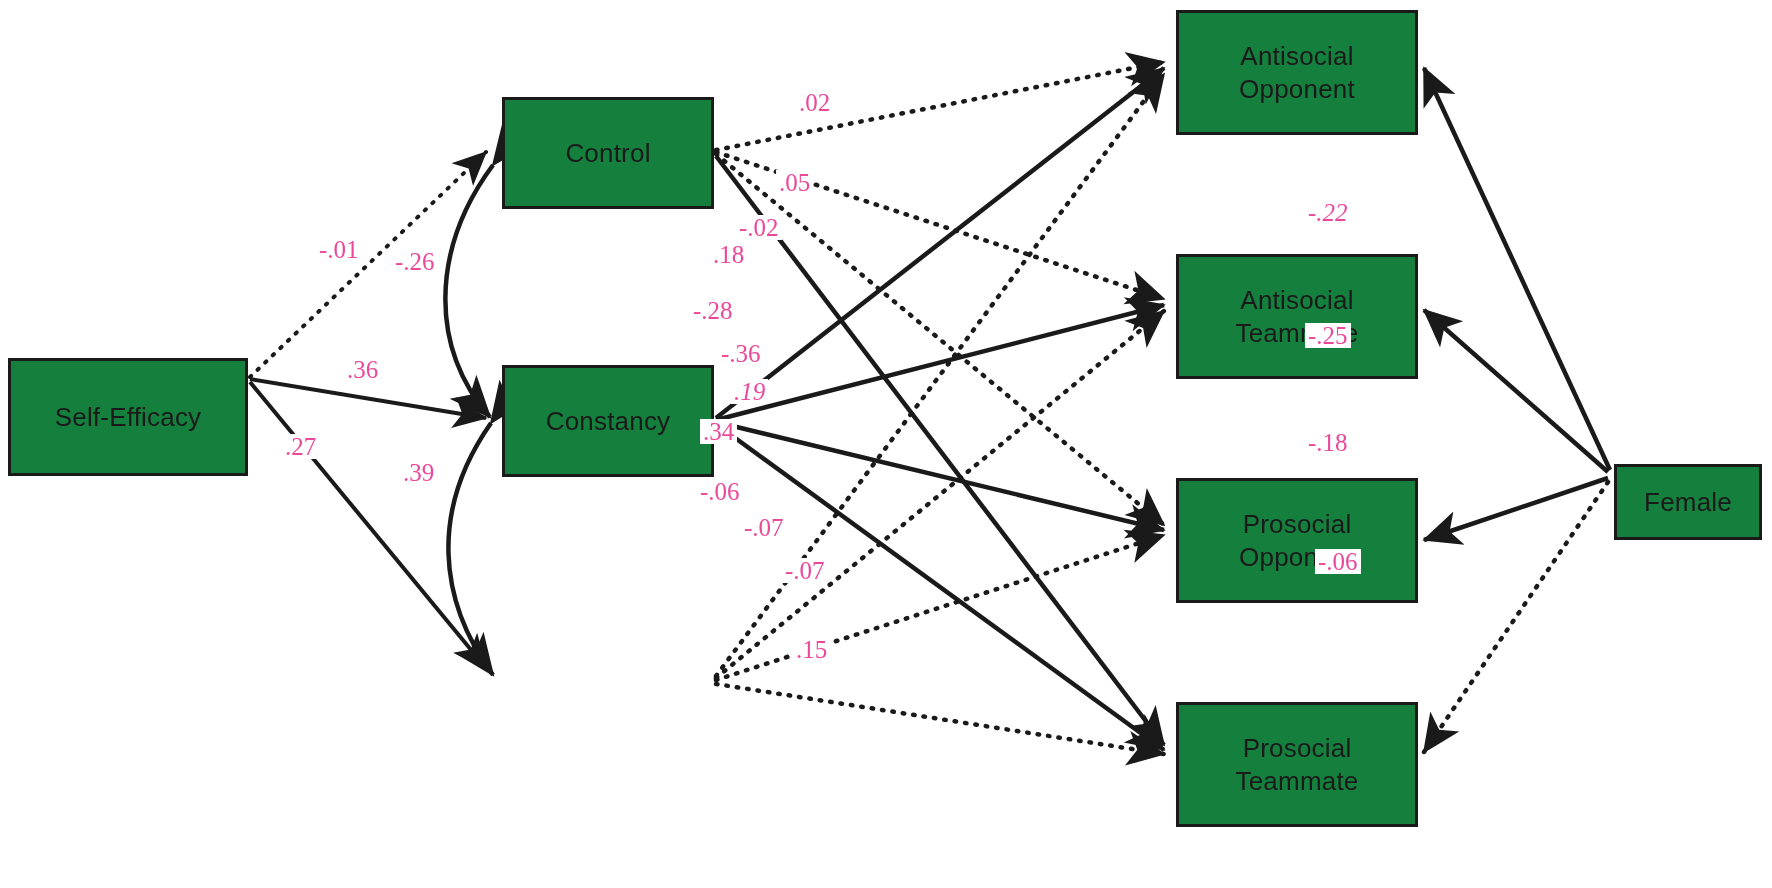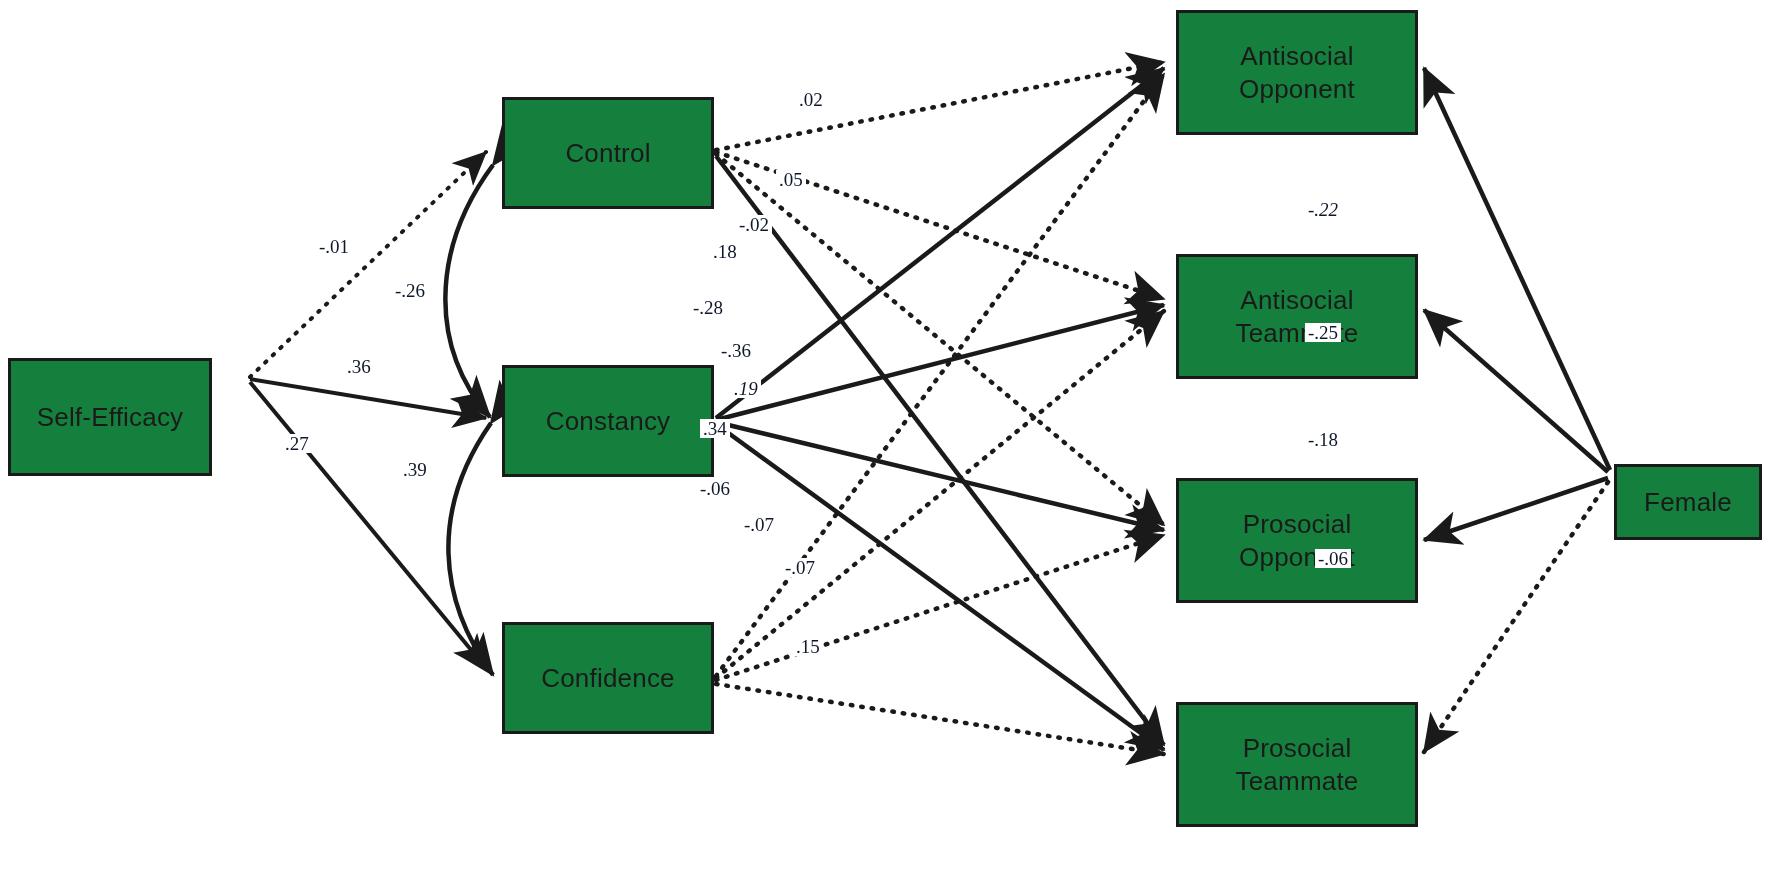--- a/index.html
+++ b/index.html
@@ -39,22 +39,22 @@
     font-family: "Liberation Sans", sans-serif;
     font-size: 26px;
     color: #1a1a1a;
     line-height: 1.25;
     letter-spacing: 0.2px;
     white-space: pre-line;
   }
   .edge-label {
     position: absolute;
     font-family: "Liberation Serif", serif;
-    font-size: 19px;
-    color: #0f172a;
+    font-size: 25px;
+    color: #ec4899;
     background: #ffffff;
     padding: 0 3px;
     white-space: nowrap;
     z-index: 8;
     line-height: 1;
   }
 </style>
 </head>
 <body>
 
@@ -111,35 +111,32 @@
     </g>
 
     <g>
       <path d="M 1610,470 L 1424,68" fill="none" stroke="#1a1a1a" stroke-width="4.5" marker-end="url(#arrowSolid)"></path>
       <path d="M 1608,472 L 1424,310" fill="none" stroke="#1a1a1a" stroke-width="4.5" marker-end="url(#arrowSolid)"></path>
       <path d="M 1608,478 L 1424,540" fill="none" stroke="#1a1a1a" stroke-width="4.5" marker-end="url(#arrowSolid)"></path>
       <path d="M 1608,482 L 1424,752" fill="none" stroke="#1a1a1a" stroke-width="4.5" stroke-linecap="round" stroke-dasharray="1.5 9" marker-end="url(#arrowDot)"></path>
     </g>
   </svg>
 
-  <div class="node-box" style="left:8px; top:358px; width:204px; height:118px;">
+  <div class="node-box" style="left:8px; top:358px; width:240px; height:118px;">
     <span class="node-label">Self-Efficacy</span>
   </div>
 
   <div class="node-box" style="left:502px; top:365px; width:212px; height:112px;">
     <span class="node-label">Constancy</span>
   </div>
 
   <div class="node-box" style="left:502px; top:97px; width:212px; height:112px;">
     <span class="node-label">Control</span>
   </div>
 
-  <div class="node-box" style="left:502px; top:622px; width:212px; height:112px;">
-    <span class="node-label">Confidence</span>
-  </div>
 
   <div class="node-box" style="left:1176px; top:10px; width:242px; height:125px;">
     <span class="node-label">Antisocial
 Opponent</span>
   </div>
 
   <div class="node-box" style="left:1176px; top:254px; width:242px; height:125px;">
     <span class="node-label">Antisocial
 Teammate</span>
   </div>
@@ -155,21 +152,21 @@
   </div>
 
   <div class="node-box" style="left:1614px; top:437px; width:148px; height:76px;margin-top:27px;">
     <span class="node-label">Female</span>
   </div>
 
   <div class="edge-label" style="left:316px; top:237px;">-.01</div>
   <div class="edge-label" style="left:344px; top:357px;">.36</div>
   <div class="edge-label" style="left:282px; top:434px;">.27</div>
 
-  <div class="edge-label" style="left:392px; top:249px;margin-top:32px;">-.26</div>
+  <div class="edge-label" style="left:392px; top:249px;">-.26</div>
   <div class="edge-label" style="left:400px; top:460px;">.39</div>
 
   <div class="edge-label" style="left:796px; top:90px;">.02</div>
   <div class="edge-label" style="left:776px; top:170px;">.05</div>
   <div class="edge-label" style="left:736px; top:215px;">-.02</div>
   <div class="edge-label" style="left:710px; top:242px;">.18</div>
 
   <div class="edge-label" style="left:690px; top:298px;">-.28</div>
   <div class="edge-label" style="left:718px; top:341px;">-.36</div>
   <div class="edge-label" style="left:731px; top:379px;font-style:italic;">.19</div>

